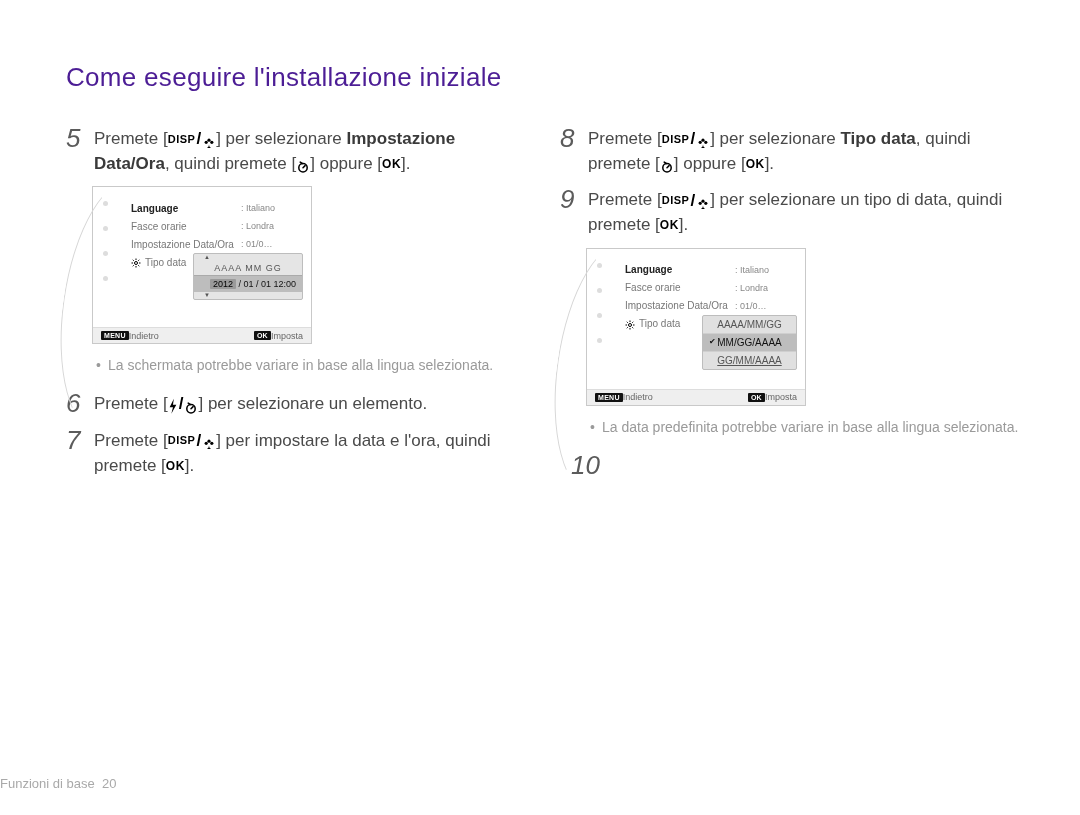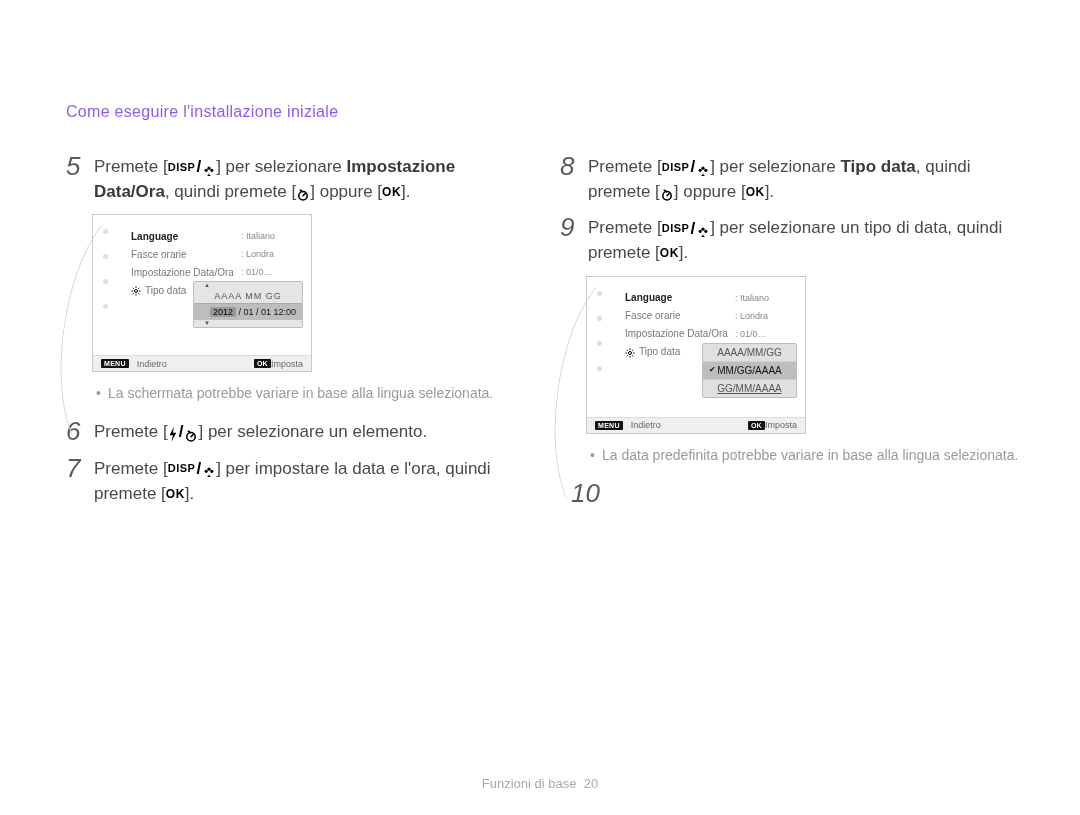--- a/index.html
+++ b/index.html
@@ -3,21 +3,21 @@
 <meta charset="utf-8">
 <style>
   * { box-sizing: border-box; }
   html, body {
     margin: 0; padding: 0; width: 1080px; height: 815px;
     background: #fff;
     font-family: Arial, Helvetica, sans-serif;
     color: #333; font-weight: 300;
   }
   .page { width: 1080px; height: 815px; padding: 62px 56px 0 66px; position: relative; }
-  .page-title { font-size: 16px; color: #8b5cf6; font-weight: 300; letter-spacing: 0.3px; margin-bottom: 32px; margin-top: 41px; }
+  .page-title { font-size: 26px; color: #4c1d95; font-weight: 300; letter-spacing: 0.3px; margin-bottom: 32px; }
   .columns { display: flex; gap: 30px; }
   .col { flex: 1; min-width: 0; }
 
   .step { display: flex; align-items: flex-start; margin-bottom: 10px; }
   .step .num { font-style: italic; font-size: 26px; color: #5b5b5b; width: 28px; flex: none; line-height: 1; font-weight: 300; }
   .step .num.wide { width: 40px; text-align: right; margin-right: 6px; }
   .step .txt { font-size: 17px; line-height: 1.45; color: #4a4a4a; font-weight: 300; padding-top: 2px; }
 
   .icon-disp { display: inline-block; font-family: Arial; font-weight: bold; font-size: 11px; letter-spacing: 0.5px; vertical-align: middle; color:#000; }
   .icon-slash { display:inline-block; vertical-align:middle; padding:0 1px; color:#000; font-weight:bold; }
@@ -57,29 +57,29 @@
   .popup2 .opt { padding:3px 6px; text-align:center; border-bottom:1px solid #cfcfcf; }
   .popup2 .opt:last-child { border-bottom:none;text-decoration:underline; }
   .popup2 .opt.sel { background:#bdbdbd; color:#111; position:relative; }
   .popup2 .opt.sel::before { content:"✔"; position:absolute; left:6px; font-size:8px; color:#111; }
 
   .shot-foot {
     position:absolute; bottom:0; left:0; right:0; height:16px; background:#efefef;
     display:flex; align-items:center; font-size:9px; color:#666; padding:0 8px;
     border-top:1px solid #ddd;
   }
-  .shot-foot .left { display:flex; align-items:center; gap:8px; }
+  .shot-foot .left { display:flex; align-items:center; gap:0; }
   .shot-foot .mid { flex:1; }
   .shot-foot .right { display:flex; align-items:center; gap:0; }
   .keybox { background:#111; color:#fff; font-weight:bold; font-size:7px; padding:1px 3px; border-radius:1px; letter-spacing:0.3px;}
 
   .note { display:flex; font-size:14px; color:#9a9a9a; line-height:1.4; margin: 8px 0 14px 30px; }
   .note .bullet { flex:none; width:12px; }
 
-  .footer { position:absolute; bottom:24px; left:0; right:0; text-align:center; font-size:13px; color:#a9a9a9; font-weight:300; }
+  .footer { position:absolute; bottom:24px; left:0; right:0; text-align:left; font-size:13px; color:#a9a9a9; font-weight:300; }
 </style>
 </head>
 <body>
 
 <div class="page">
   <div class="page-title">Come eseguire l'installazione iniziale</div>
 
   <div class="columns">
 
     <div class="col">

